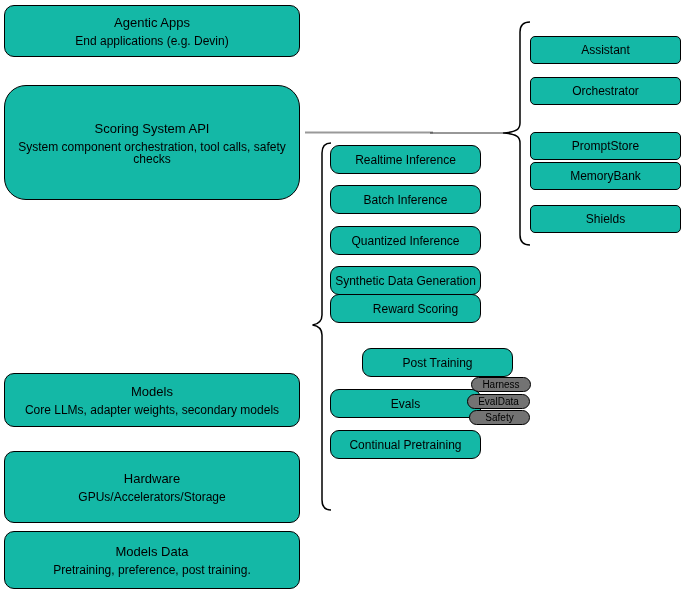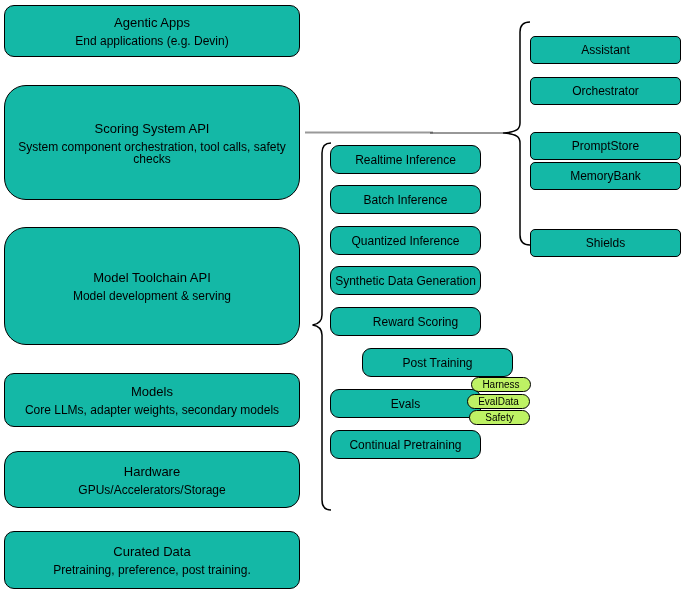--- a/index.html
+++ b/index.html
@@ -44,21 +44,21 @@
     font-size: 12px;
   }
   .rightbox {
     left: 530px; width: 151px; height: 28px;
     border-radius: 5px;
     font-size: 12px;
   }
   .pill {
     position: absolute;
     box-sizing: border-box;
-    background: #bef264;
+    background: #737373;
     border: 1.2px solid #000000;
     border-radius: 999px;
     font-size: 10px;
     line-height: 10px;
     display: flex;
     align-items: center;
     justify-content: center;
     z-index: 5;
   }
 </style>
@@ -75,50 +75,46 @@
   </svg>
 
   <div class="box leftbox r-small" style="top:5px;height:52px;">
     <div class="ltitle">Agentic Apps</div>
     <div class="lsub">End applications (e.g. Devin)</div>
   </div>
   <div class="box leftbox r-big" style="top:85px;height:115px;">
     <div class="ltitle">Scoring System API</div>
     <div class="lsub">System component orchestration, tool calls, safety checks</div>
   </div>
-  <div class="box leftbox r-big" style="top:227px;height:118px;">
-    <div class="ltitle">Model Toolchain API</div>
-    <div class="lsub">Model development &amp; serving</div>
-  </div>
   <div class="box leftbox r-small" style="top:373px;height:54px;">
     <div class="ltitle">Models</div>
     <div class="lsub">Core LLMs, adapter weights, secondary models</div>
   </div>
-  <div class="box leftbox r-small" style="top:451px;height:57px;border-radius:14px;">
+  <div class="box leftbox r-small" style="top:451px;height:72px;">
     <div class="ltitle">Hardware</div>
     <div class="lsub">GPUs/Accelerators/Storage</div>
   </div>
   <div class="box leftbox r-small" style="top:531px;height:58px;">
-    <div class="ltitle">Curated Data</div>
+    <div class="ltitle">Models Data</div>
     <div class="lsub">Pretraining, preference, post training.</div>
   </div>
 
   <div class="box midbox" style="top:145px;">
     <span>Realtime Inference</span>
   </div>
   <div class="box midbox" style="top:185px;">
     <span>Batch Inference</span>
   </div>
   <div class="box midbox" style="top:226px;">
     <span>Quantized Inference</span>
   </div>
   <div class="box midbox" style="top:266px;">
     <span>Synthetic Data Generation</span>
   </div>
-  <div class="box midbox" style="top:307px;padding-left:20px;">
+  <div class="box midbox" style="top:294px;padding-left:20px;">
     <span>Reward Scoring</span>
   </div>
   <div class="box midbox" style="top:348px;margin-left:32px;">
     <span>Post Training</span>
   </div>
   <div class="box midbox" style="top:389px;">
     <span>Evals</span>
   </div>
   <div class="box midbox" style="top:430px;">
     <span>Continual Pretraining</span>
@@ -139,17 +135,17 @@
   </div>
   <div class="box rightbox" style="top:77px;">
     <span>Orchestrator</span>
   </div>
   <div class="box rightbox" style="top:124px;margin-top:8px;">
     <span>PromptStore</span>
   </div>
   <div class="box rightbox" style="top:162px;">
     <span>MemoryBank</span>
   </div>
-  <div class="box rightbox" style="top:205px;margin-top:24px;">
+  <div class="box rightbox" style="top:205px;">
     <span>Shields</span>
   </div>
 
 </div>
 
 </body></html>

